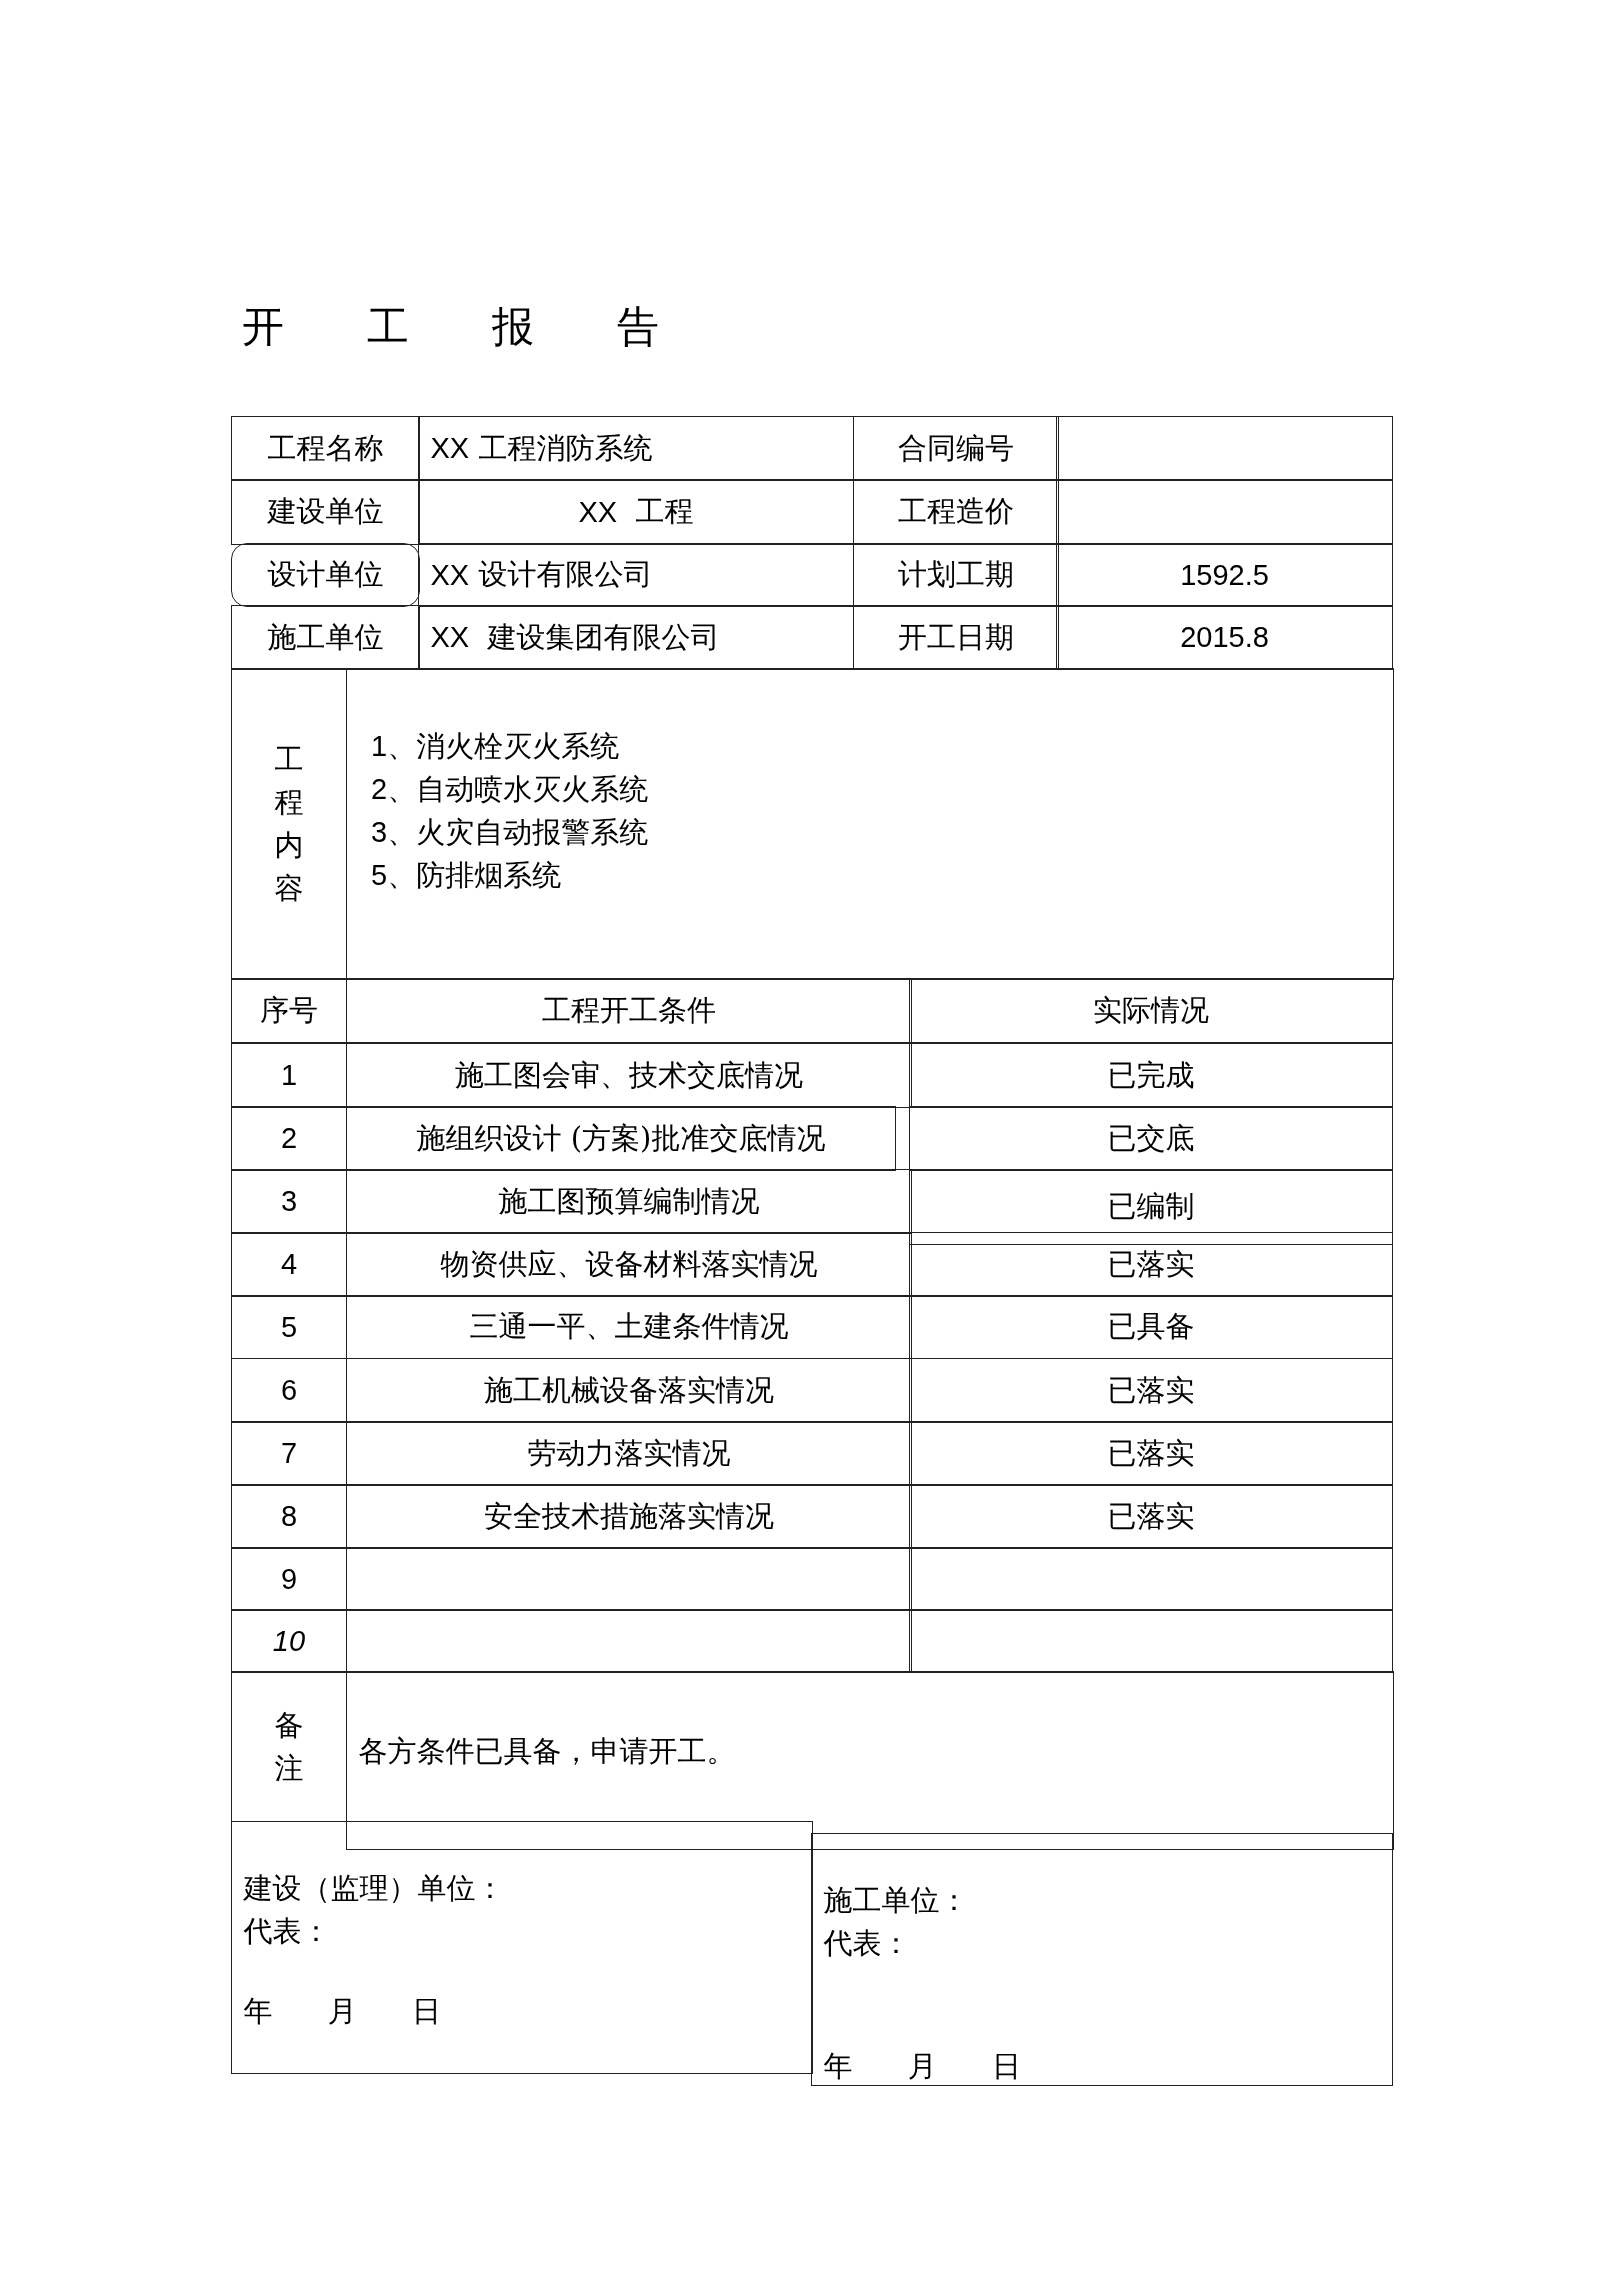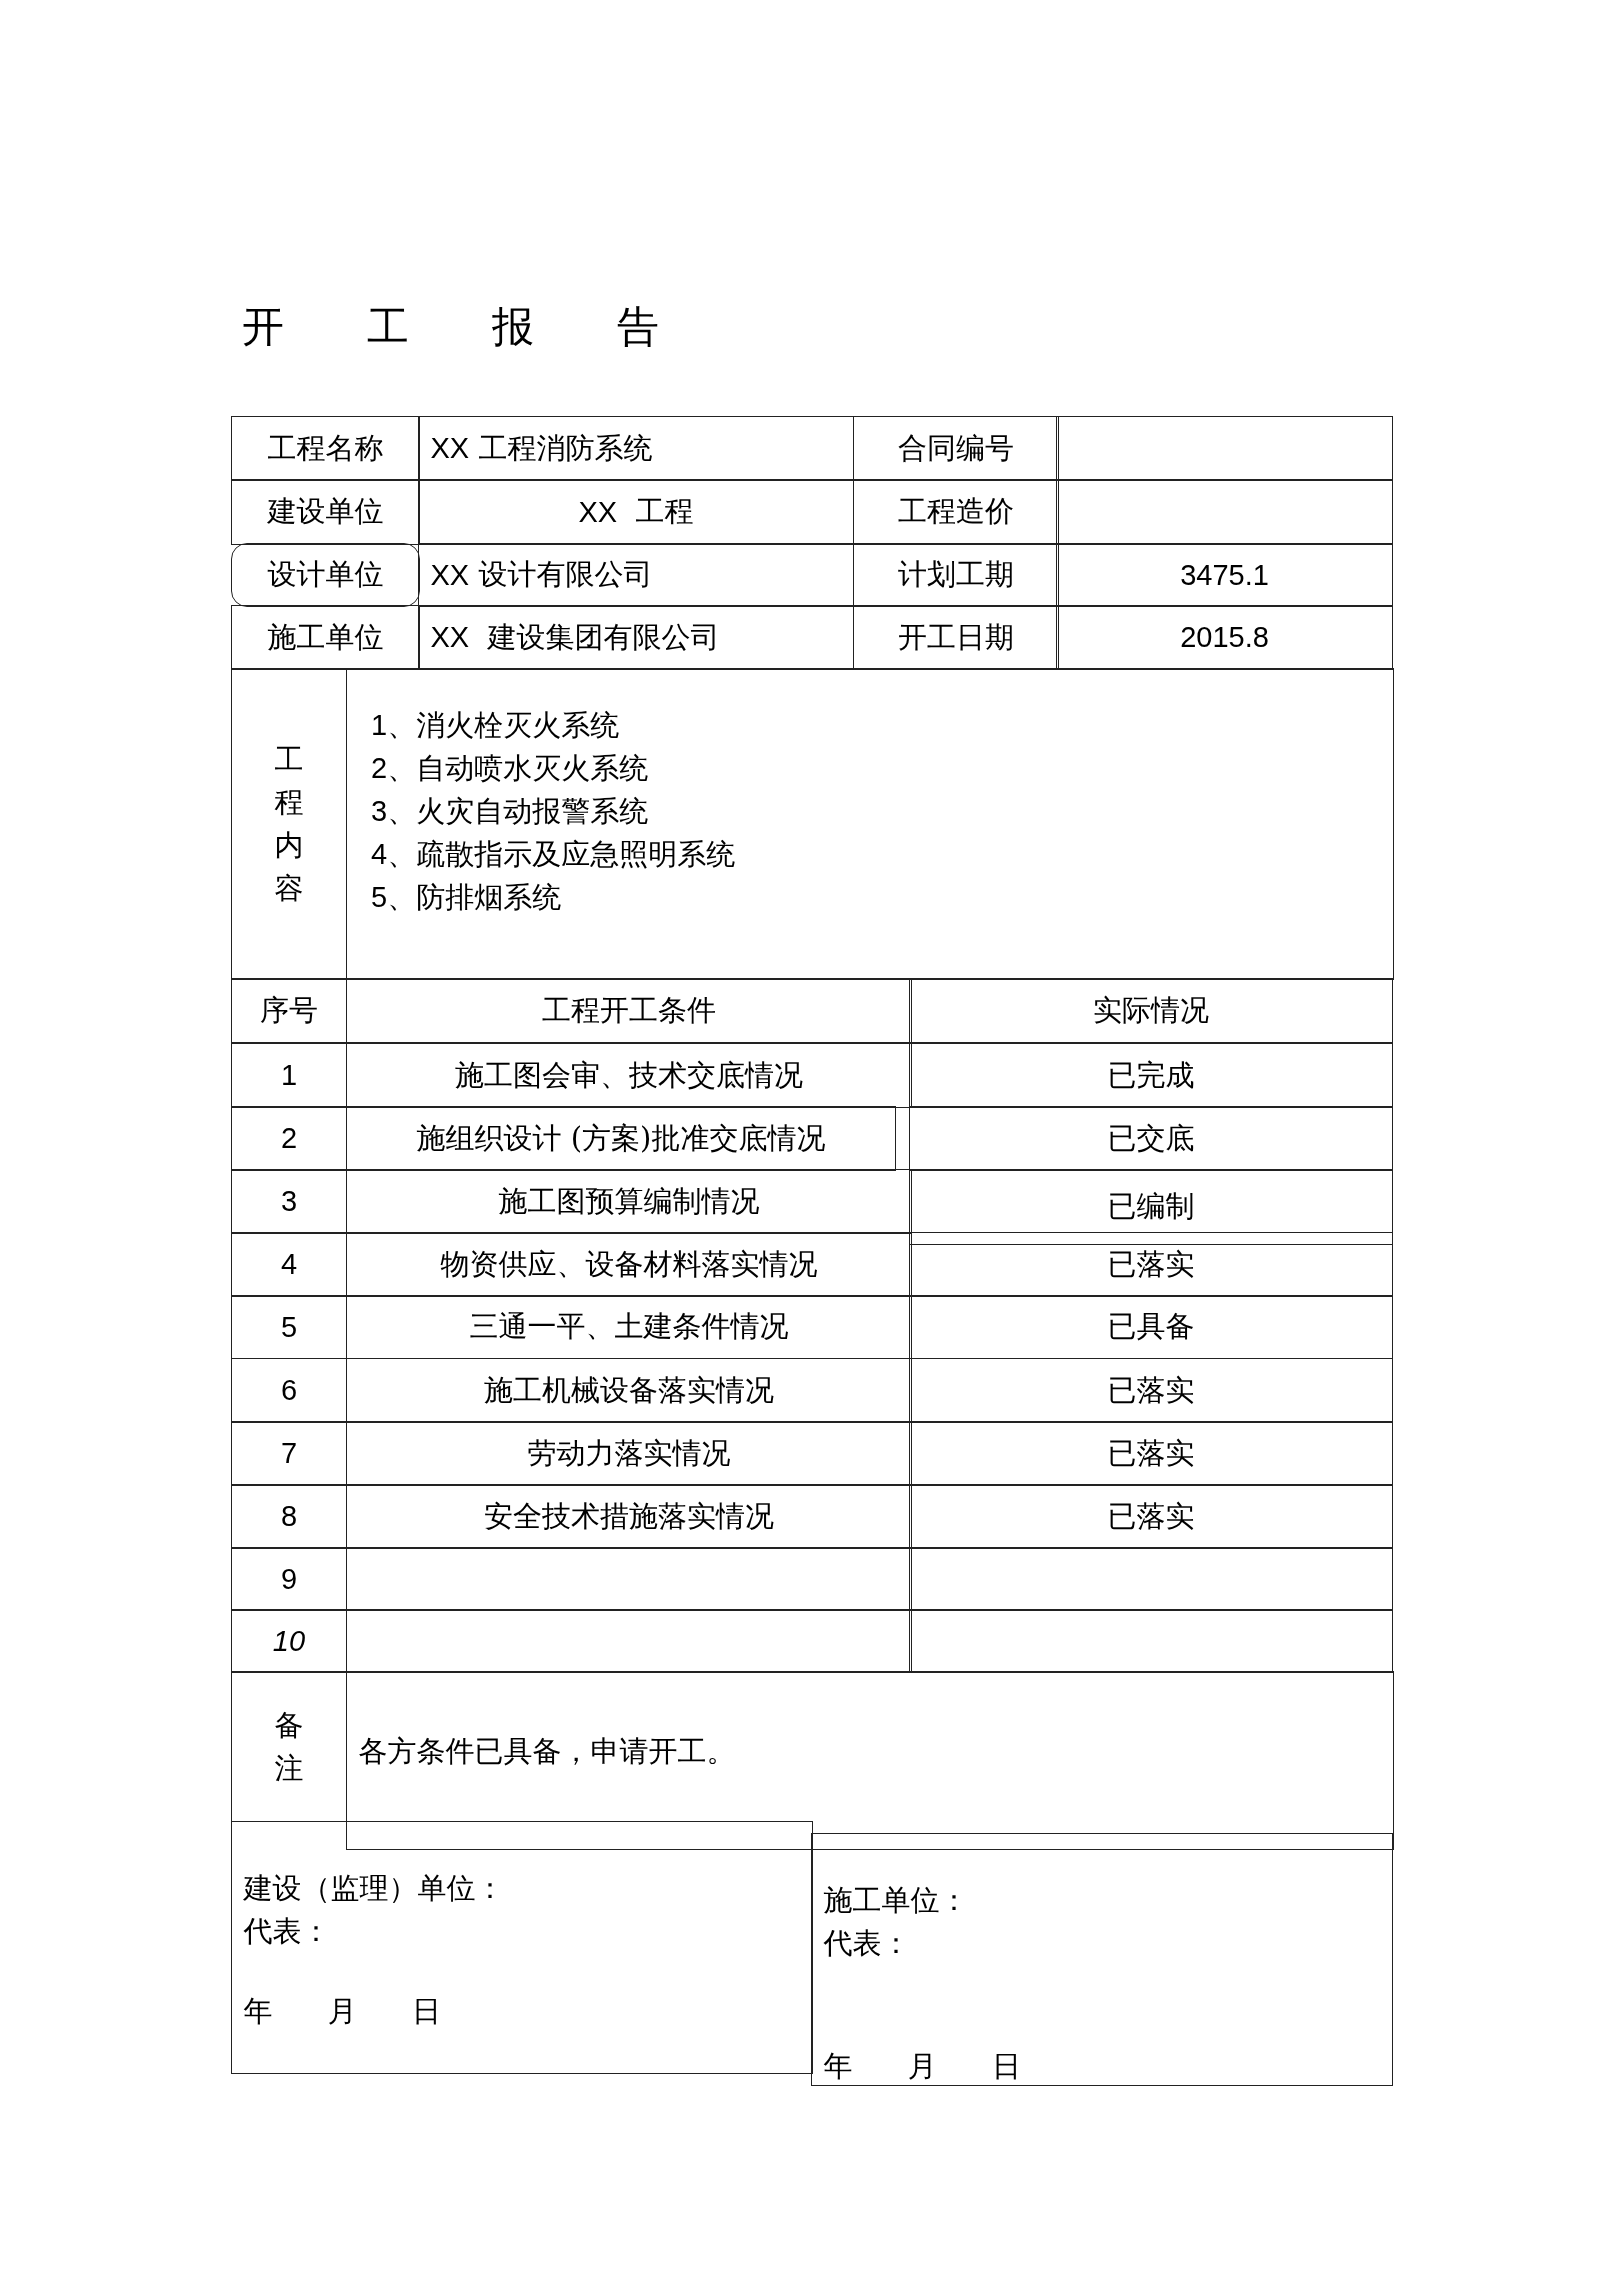--- a/index.html
+++ b/index.html
@@ -44,41 +44,40 @@
     </div>
   <div class="cell c" style="left:622px;top:63px;width:206px;height:66px;">工程造价</div>
   <div class="cell c num" style="left:825px;top:63px;width:337px;height:66px;"></div>
 
   <div class="cell c" style="left:0;top:127px;width:189px;height:64px;border-radius:16px;">设计单位</div>
   <div class="cell l mixed" style="left:187px;top:127px;width:436px;height:64px;">
       <span class="lat">XX</span>
       <span style="white-space:pre"> 设计有限公司</span>
     </div>
   <div class="cell c" style="left:622px;top:127px;width:206px;height:64px;">计划工期</div>
-  <div class="cell c num" style="left:825px;top:127px;width:337px;height:64px;">3475.1</div>
+  <div class="cell c num" style="left:825px;top:127px;width:337px;height:64px;">1592.5</div>
 
   <div class="cell c" style="left:0;top:189px;width:189px;height:65px;">施工单位</div>
   <div class="cell l mixed" style="left:187px;top:189px;width:436px;height:65px;">
       <span class="lat">XX</span>
       <span style="white-space:pre">  建设集团有限公司</span>
     </div>
   <div class="cell c" style="left:622px;top:189px;width:206px;height:65px;">开工日期</div>
   <div class="cell c num" style="left:825px;top:189px;width:337px;height:65px;">2015.8</div>
 
   <div class="cell vert" style="left:0;top:252px;width:116px;height:312px;">
     <span>工</span>
     <span>程</span>
     <span>内</span>
     <span>容</span>
   </div>
   <div class="cell list" style="left:115px;top:252px;width:1048px;height:312px;padding-bottom:25.4px;padding-left:24px;">
     <div><span class="n">1</span><span>、消火栓灭火系统</span></div>
     <div><span class="n">2</span><span>、自动喷水灭火系统</span></div>
     <div><span class="n">3</span><span>、火灾自动报警系统</span></div>
-    <div><span class="n">4</span><span>、疏散指示及应急照明系统</span></div>
     <div><span class="n">5</span><span>、防排烟系统</span></div>
   </div>
 
   <div id="cond">
     <div class="cell c" style="left:0;top:562px;width:116px;height:65px;">序号</div>
     <div class="cell c" style="left:115px;top:562px;width:566px;height:65px;">工程开工条件</div>
     <div class="cell c" style="left:678px;top:562px;width:484px;height:65px;">实际情况</div>
   <div class="cell c num" style="left: 0px; top: 627px; width: 116px; height: 65px;">1</div>
       <div class="cell c " style="left: 115px; top: 627px; width: 566px; height: 65px;">施工图会审、技术交底情况</div>
       <div class="cell c " style="left: 678px; top: 627px; width: 484px; height: 65px;">已完成</div>

